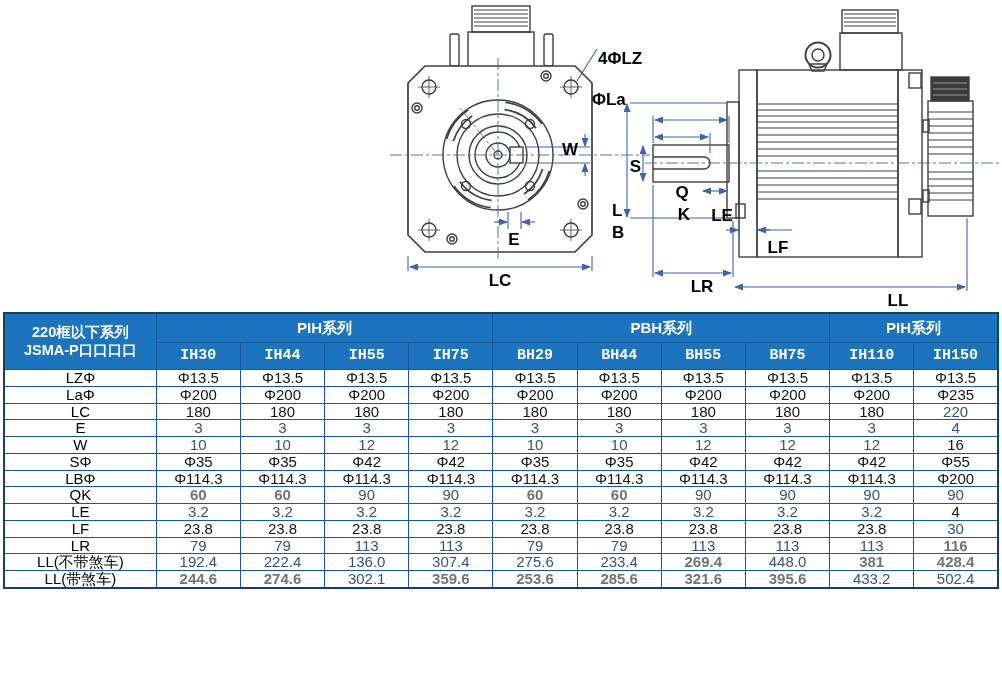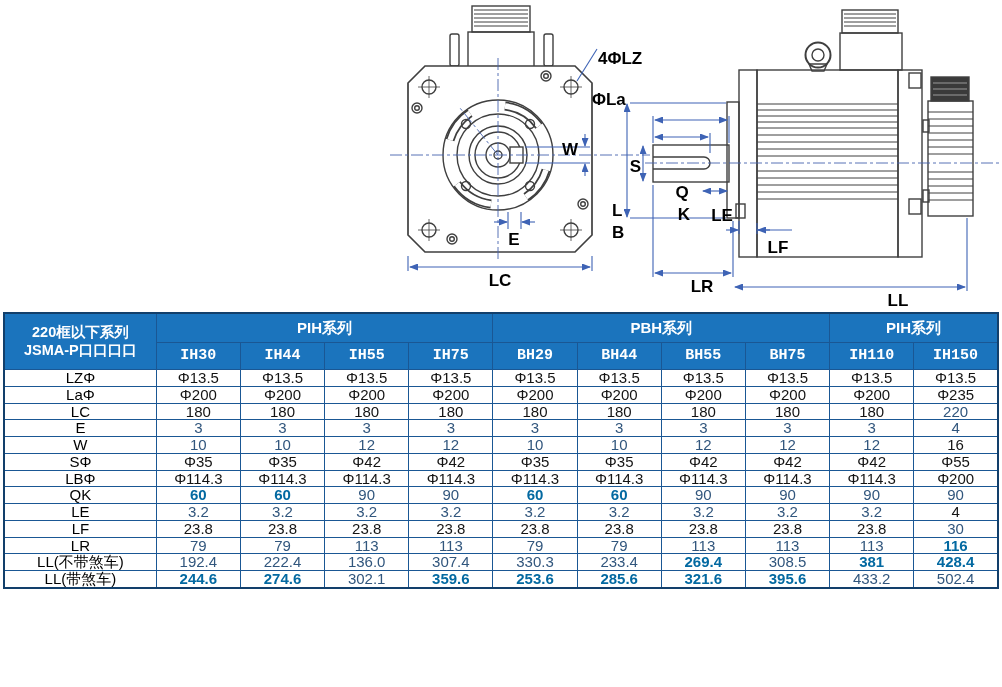--- a/index.html
+++ b/index.html
@@ -26,21 +26,21 @@
      overflow:hidden;white-space:nowrap;}
   #spec-table thead th{background:var(--header-bg);color:#fff;font-weight:bold;}
   #spec-table .corner{font-size:14.5px;}
   #spec-table .corner div{padding:1px 12px;}
   tr.group-row th{height:28px;font-size:15px;}
   tr.sub-row th{height:26px;font-family:Liberation Mono, monospace;}
   tbody tr{height:16px;background:#fff;}
   tbody th.row-label{font-weight:normal;color:#000;font-size:15px;background:#fff;}
   td.s0{color:var(--v-black);margin-left:31px;}
   td.s1{color:var(--v-navy);}
-  td.s2{color:#0369a1;font-weight:bold;}
+  td.s2{color:#737373;font-weight:bold;}
   
   .dimlabel{font-family:"Liberation Sans",sans-serif;font-weight:bold;font-size:17px;fill:#000;}
 </style>
 </head>
 <body>
 
 <div id="page">
 
 <svg id="drawing" width="1002" height="312" viewBox="0 0 1002 312">
   <defs>
@@ -386,24 +386,24 @@
           <td class="s1">113</td>
           <td class="s1">113</td>
           <td class="s2">116</td>
         </tr>
         <tr>
           <th class="row-label">LL(不带煞车)</th>
           <td class="s1">192.4</td>
           <td class="s1">222.4</td>
           <td class="s1">136.0</td>
           <td class="s1">307.4</td>
-          <td class="s1">330.3</td>
+          <td class="s1">275.6</td>
           <td class="s1">233.4</td>
           <td class="s2">269.4</td>
-          <td class="s1">308.5</td>
+          <td class="s1">448.0</td>
           <td class="s2">381</td>
           <td class="s2">428.4</td>
         </tr>
         <tr>
           <th class="row-label">LL(带煞车)</th>
           <td class="s2">244.6</td>
           <td class="s2">274.6</td>
           <td class="s1">302.1</td>
           <td class="s2">359.6</td>
           <td class="s2">253.6</td>

